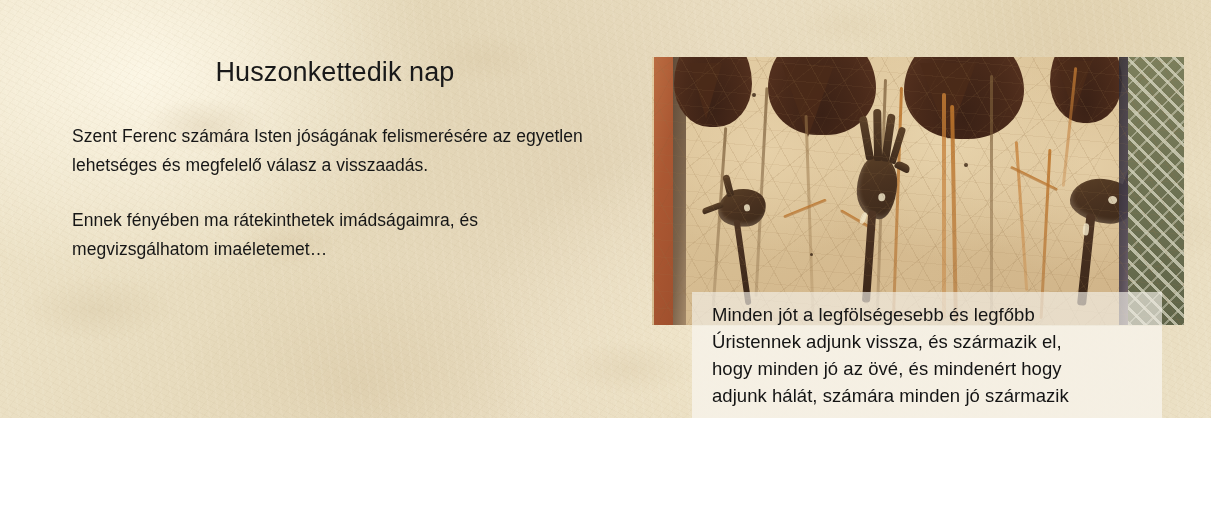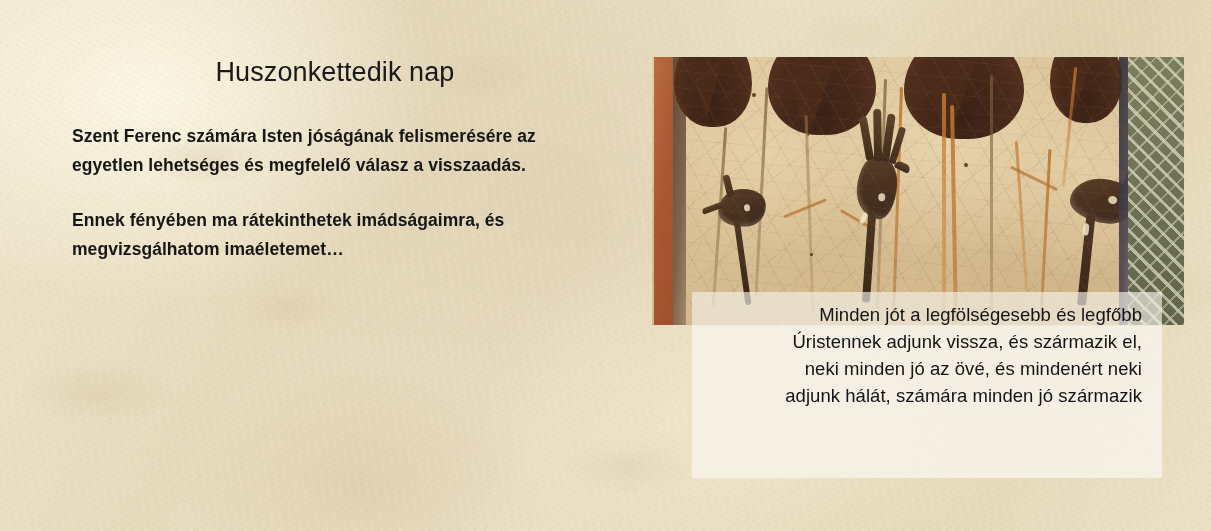--- a/index.html
+++ b/index.html
@@ -10,21 +10,21 @@
     width: 1211px;
     height: 531px;
     overflow: hidden;
     font-family: "Liberation Sans", sans-serif;
   }
 
   
   #slide {
     position: relative;
     width: 1211px;
-    height: 531px;
+    height: 418px;
     overflow: hidden;
     background-color: #eadfc4;
     background-image:
       radial-gradient(ellipse 420px 300px at 12% 18%, rgba(255,250,235,0.85), rgba(255,250,235,0) 70%),
       radial-gradient(ellipse 380px 260px at 62% 78%, rgba(247,238,214,0.7), rgba(247,238,214,0) 72%),
       radial-gradient(ellipse 300px 220px at 88% 12%, rgba(222,204,170,0.55), rgba(222,204,170,0) 70%),
       radial-gradient(ellipse 260px 180px at 30% 92%, rgba(214,196,160,0.5), rgba(214,196,160,0) 70%),
       radial-gradient(circle at 48% 40%, rgba(206,186,150,0.35), rgba(206,186,150,0) 55%),
       linear-gradient(118deg, #efe5cb 0%, #e7dbbd 28%, #eee3c9 52%, #e4d7b6 74%, #ece1c6 100%);
   }
@@ -74,21 +74,20 @@
     margin: 0 0 34px 0;
     padding-left: 6px;
     font-weight: 400;
   }
   .body-para {
     font-size: 17.5px;
     line-height: 28.5px;
     color: #161616;
     margin: 0 0 27px 0;
     letter-spacing: 0.05px;
-    font-weight: bold;
   }
   .body-para:last-child { margin-bottom: 12px; }
 
   
   #picture-frame {
     position: absolute;
     left: 652px;
     top: 57px;
     width: 532px;
     height: 268px;
@@ -273,21 +272,20 @@
         rgba(243,240,232,0.66) 34px,
         rgba(246,241,230,0.93) 34px,
         rgba(246,241,230,0.93) 100%);
   }
   .quote-line {
     font-size: 18.5px;
     line-height: 27px;
     color: #141414;
     letter-spacing: 0.05px;
     white-space: nowrap;
-    text-align: right;
   }
   #quote-source {
     font-size: 18.5px;
     line-height: 27px;
     color: #141414;
     text-align: right;
     padding-right: 4px;
     margin-top: 2px;
     white-space: nowrap;
   }
@@ -369,17 +367,17 @@
     <div class="band-green">
       <div class="band-green-pattern"></div>
     </div>
 
     <div class="fresco-crackle"></div>
   </div>
 
   <div id="quote-box">
     <div class="quote-line">Minden jót a legfölségesebb és legfőbb</div>
     <div class="quote-line">Úristennek adjunk vissza, és származik el,</div>
-    <div class="quote-line">neki minden jó az övé, és mindenért neki</div>
+    <div class="quote-line">hogy minden jó az övé, és mindenért hogy</div>
     <div class="quote-line">adjunk hálát, számára minden jó származik</div>
   </div>
 
 </div>
 
 </body></html>

